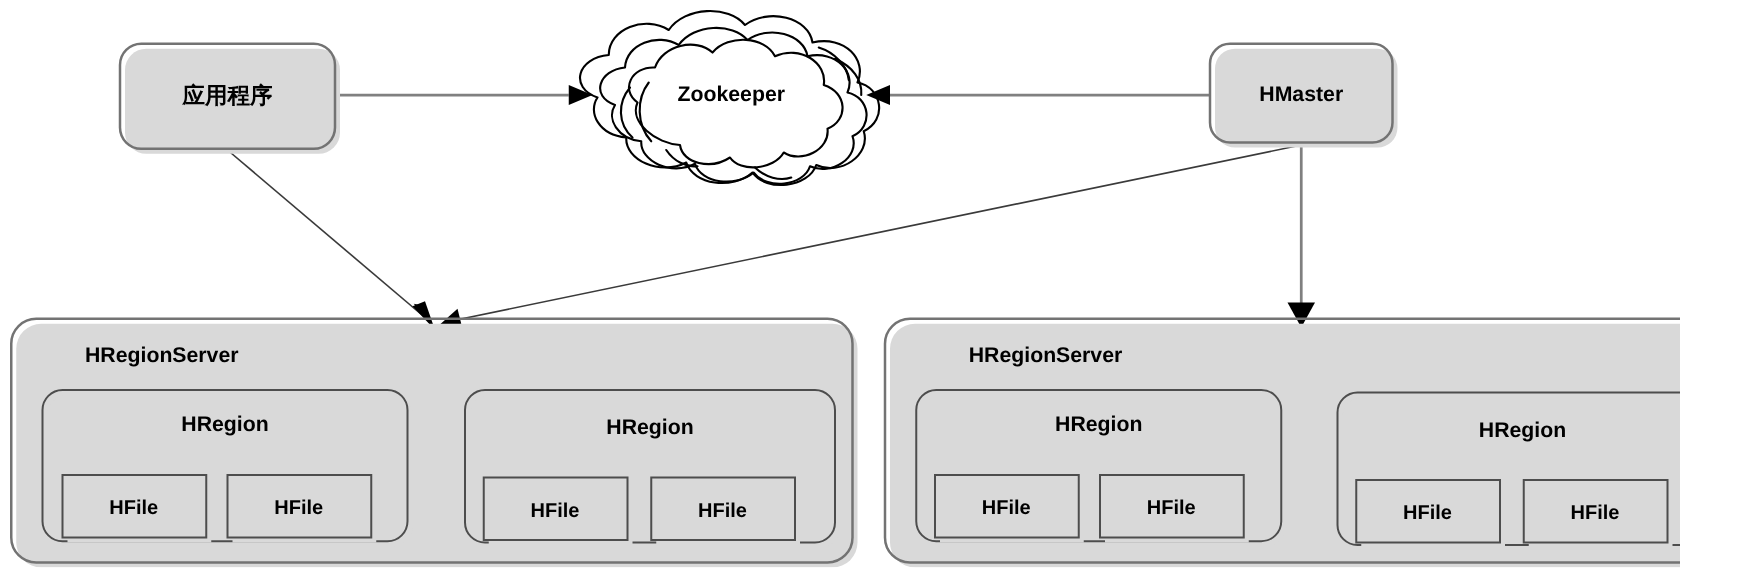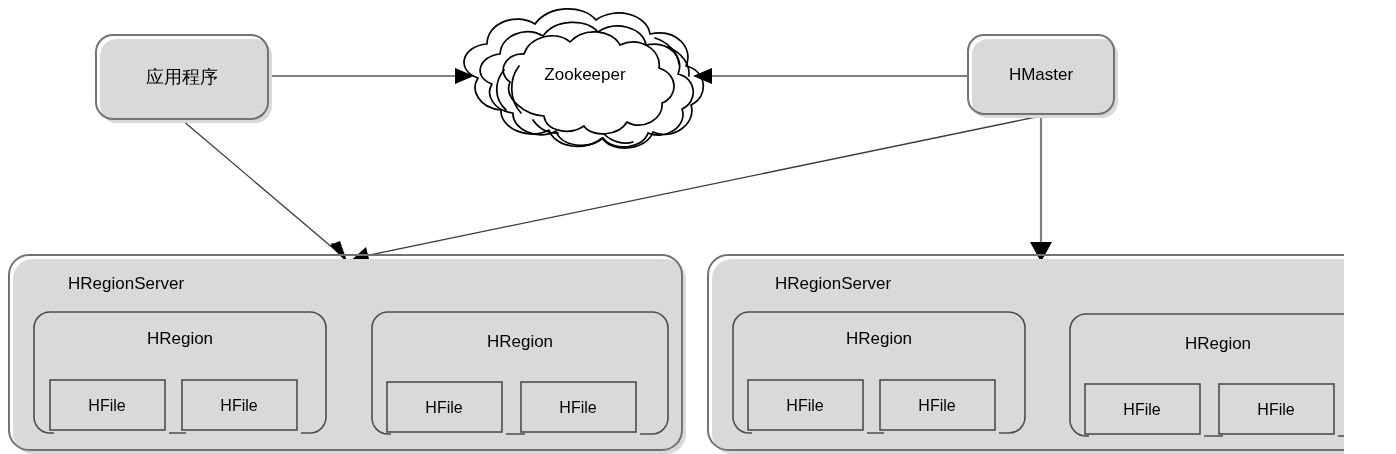--- a/index.html
+++ b/index.html
@@ -9,20 +9,21 @@
   }
   body {
     font-family: "Liberation Sans", "DejaVu Sans", sans-serif;
   }
   #canvas {
     position: relative;
     width: 1344px;
     height: 454px;
     background: #ffffff;
     overflow: hidden;
+    font-weight: bold;
   }
   #diagram-svg {
     position: absolute;
     left: 0;
     top: 0;
     width: 1396px;
     height: 454px;
   }
   .node-label {
     fill: #000000;

